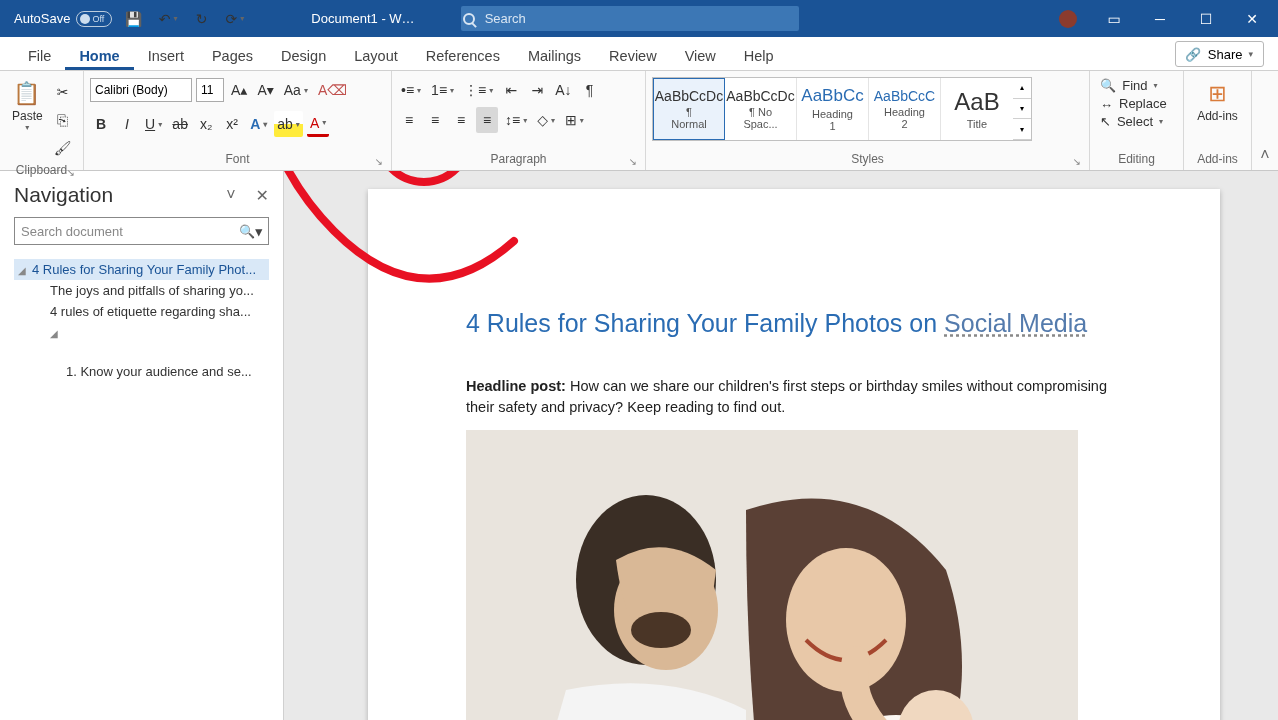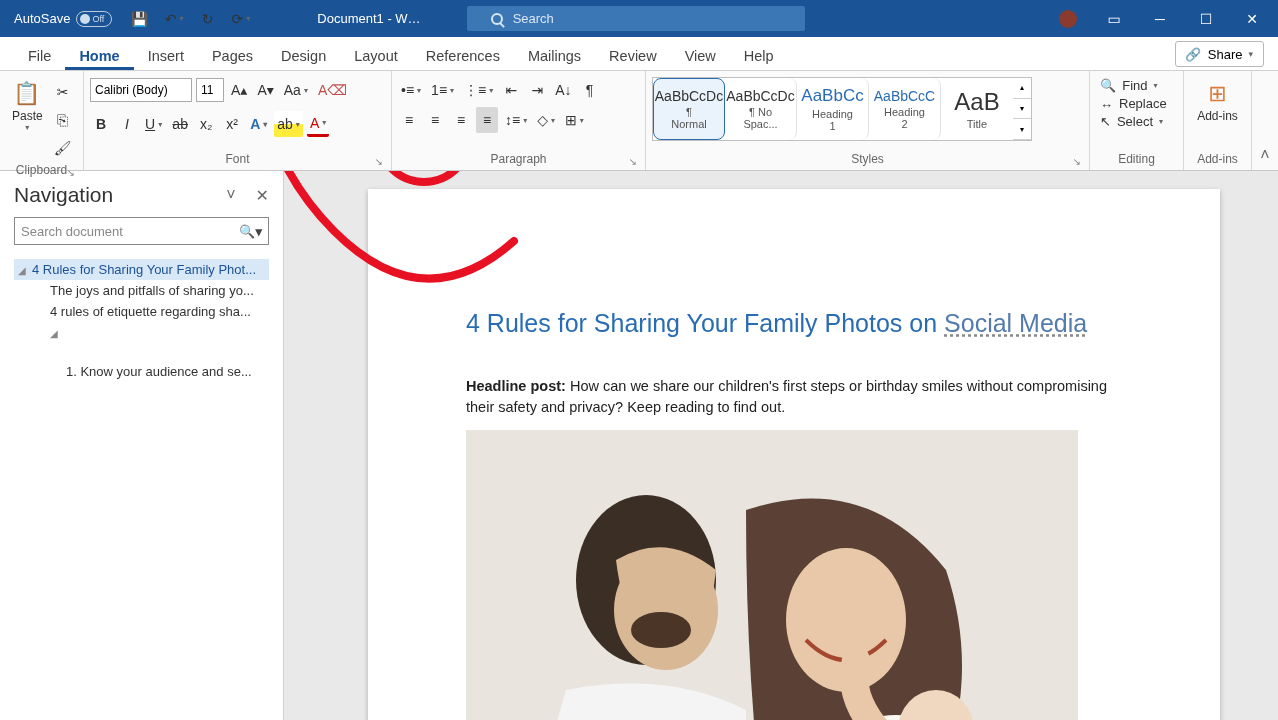--- a/index.html
+++ b/index.html
@@ -1,27 +1,27 @@
 <!DOCTYPE html>
 <html><head>
 <meta charset="utf-8">
 <style>
 * { margin: 0; padding: 0; box-sizing: border-box; font-family: "Segoe UI", Arial, sans-serif; }
 body { background: #fff; width: 1278px; height: 720px; overflow: hidden; }
 
 
 .titlebar { background: #1a5396; height: 37px; display: flex; align-items: center; color: #fff; font-size: 13px; }
-.ts-left { display: flex; align-items: center; gap: 6px; padding-left: 14px; }
+.ts-left { display: flex; align-items: center; padding-left: 14px; }
 .autosave-toggle { display: flex; align-items: center; gap: 6px; }
 .toggle-pill { width: 36px; height: 16px; border: 1px solid #bcd; border-radius: 9px; display: flex; align-items: center; padding: 0 3px; font-size: 9px; color: #cde; }
 .toggle-pill .knob { width: 10px; height: 10px; border-radius: 50%; background: #cde; margin-right: 2px; }
 .qat { display: flex; gap: 10px; margin-left: 10px; }
 .qat span { cursor: pointer; }
 .doc-title { margin-left: 64px; }
-.search-pill { margin-left: 46px; background: #3c77b5; height: 25px; width: 338px; border-radius: 2px; display: flex; align-items: center; padding: 0 24px; color: #d9e6f3; gap: 10px; font-size: 13px; }
+.search-pill { margin-left: 46px; background: #3c77b5; height: 25px; width: 338px; border-radius: 2px; display: flex; align-items: center; padding: 0 2px; color: #d9e6f3; gap: 10px; font-size: 13px; }
 .win-controls { margin-left: auto; display: flex; gap: 2px; padding-right: 4px; }
 .win-btn { width: 44px; height: 37px; display: flex; align-items: center; justify-content: center; font-size: 14px; cursor: pointer; }
 .rec-dot { width: 18px; height: 18px; border-radius: 50%; background: #8b3b2e; }
 
 
 .ribbon-tabs { background: #fff; height: 34px; display: flex; align-items: flex-end; padding: 0 14px; border-bottom: 1px solid #d0d0d0; position: relative; }
 .rtab { padding: 6px 14px 6px; font-size: 14.5px; color: #444; cursor: pointer; }
 .rtab.active { color: #1a5396; font-weight: 600; border-bottom: 3px solid #1a5396; padding-bottom: 3px; }
 .share-btn { position: absolute; right: 14px; top: 4px; height: 26px; padding: 0 10px; border: 1px solid #b8b8b8; border-radius: 3px; display: flex; align-items: center; gap: 6px; font-size: 13px; background: #fff; cursor: pointer; }
 
@@ -35,21 +35,21 @@
 .dd::after { content: "▾"; font-size: 8px; margin-left: 3px; color: #666; }
 .big-btn { display: flex; flex-direction: column; align-items: center; padding: 4px 6px; cursor: pointer; font-size: 12px; color: #333; }
 .big-btn .icon { font-size: 22px; margin-bottom: 2px; }
 
 .font-box { height: 24px; border: 1px solid #aaa; font-size: 12px; padding: 0 4px; background: #fff; }
 .font-box.name { width: 102px; }
 .font-box.size { width: 28px; }
 
 
 .styles-gal { display: flex; border: 1px solid #c0c0c0; height: 64px; background: #fff; }
-.style-item { width: 72px; border-right: 1px solid #e4e4e4; display: flex; flex-direction: column; align-items: center; justify-content: center; cursor: pointer; font-size: 11px; color: #555; padding: 16px; text-align: center; border-radius: 8px; }
+.style-item { width: 72px; border-right: 1px solid #e4e4e4; display: flex; flex-direction: column; align-items: center; justify-content: center; cursor: pointer; font-size: 11px; color: #555; padding: 16px; text-align: center; }
 .style-item.sel { border: 1px solid #2a6cb3; background: #eaf2fb; }
 .style-prev { font-size: 14px; color: #333; margin-bottom: 2px; white-space: nowrap; }
 .style-ctrl { width: 18px; display: flex; flex-direction: column; }
 .style-ctrl div { flex: 1; border-bottom: 1px solid #d0d0d0; display: flex; align-items: center; justify-content: center; font-size: 8px; cursor: pointer; }
 
 
 .edit-row { display: flex; align-items: center; gap: 6px; font-size: 13px; color: #333; cursor: pointer; padding: 1px 4px; }
 .collapse-ribbon { width: 26px; display: flex; align-items: flex-end; justify-content: center; padding-bottom: 6px; color: #666; cursor: pointer; }
 
 

